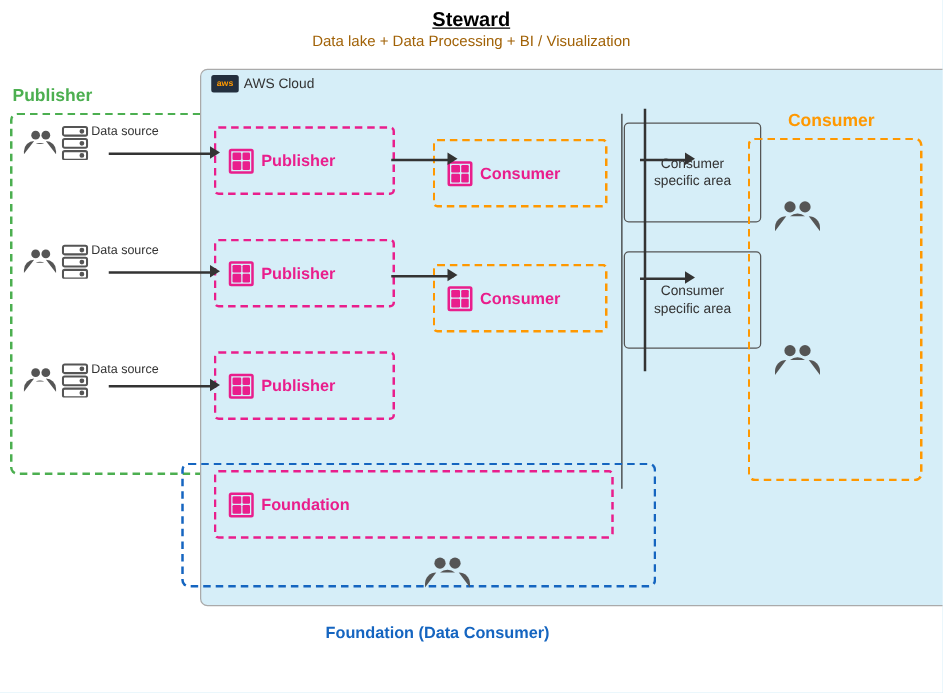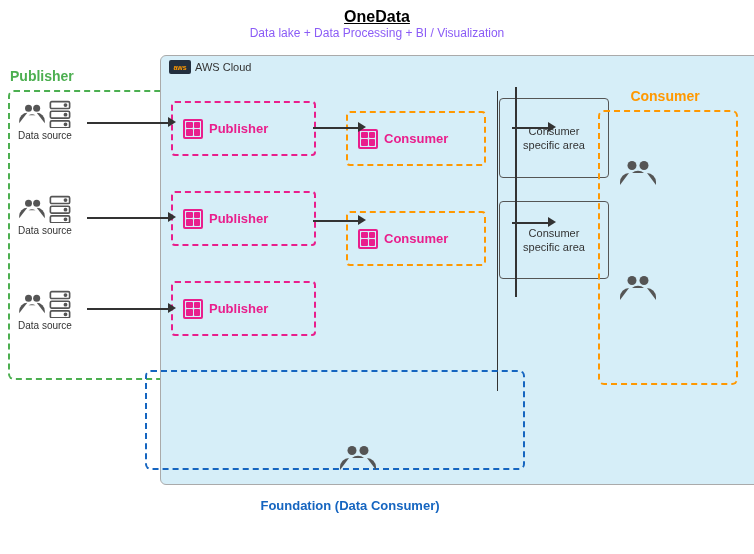--- a/index.html
+++ b/index.html
@@ -23,21 +23,21 @@
       text-align: center;
       padding-top: 8px;
     }
     .title-main {
       font-size: 16px;
       font-weight: bold;
       text-decoration: underline;
     }
     .title-sub {
       font-size: 12px;
-      color: #8b5cf6;
+      color: #a16207;
     }
 
     
     .aws-cloud-box {
       position: absolute;
       top: 55px;
       left: 160px;
       width: 656px;
       height: 430px;
       background: #d6eef8;
@@ -139,21 +139,20 @@
       font-weight: bold;
       color: #ff9800;
       text-align: center;
       width: 130px;
     }
 
     
     .data-source {
       position: absolute;
       display: flex;
-      flex-direction: column;
       gap: 2px;
     }
     .data-source-icons {
       display: flex;
       align-items: center;
       gap: 3px;
     }
     .data-source-label {
       font-size: 10px;
       color: #333;
@@ -253,21 +252,21 @@
       border-radius: 1px;
     }
 
   </style>
 </head>
 <body>
 
 <div class="main-container">
 
   <div class="title-area">
-    <div class="title-main">OneData</div>
+    <div class="title-main">Steward</div>
     <div class="title-sub">Data lake + Data Processing + BI / Visualization</div>
   </div>
 
   <div class="publisher-main-label" style="top:68px; left:10px;">Publisher</div>
 
   <div class="publisher-outer-box" style="top:90px; left:8px; width:255px; height:290px;"></div>
 
   <div class="data-source" style="position:absolute; top:100px; left:18px;">
     <div class="data-source-icons">
       <svg width="28" height="28" viewBox="0 0 24 24" fill="#555">
@@ -394,20 +393,29 @@
       </div>
       <span class="consumer-inner-label">Consumer</span>
     </div>
 
     <div class="consumer-specific-box" style="top:145px; left:338px; width:110px; height:78px;">
       <span>Consumer<br>specific area</span>
     </div>
 
     <div style="position:absolute; top:35px; left:336px; width:1px; height:300px; background:#333;"></div>
 
+    <div class="foundation-inner-box" style="top:320px; left:10px; width:320px; height:55px;">
+      <div class="grid-icon">
+        <div class="cell"></div>
+          <div class="cell"></div>
+        <div class="cell"></div>
+          <div class="cell"></div>
+      </div>
+      <span class="foundation-inner-label">Foundation</span>
+    </div>
 
   </div>
 
   <div class="foundation-outer-box" style="top:370px; left:145px; width:380px; height:100px;"></div>
 
   <div style="position:absolute; top:440px; left:340px;">
     <svg width="36" height="36" viewBox="0 0 24 24" fill="#555">
       <circle cx="8" cy="7" r="3"></circle>
       <path d="M0 20v-2a6 6 0 0 1 6-6h0"></path>
       <circle cx="16" cy="7" r="3"></circle>

